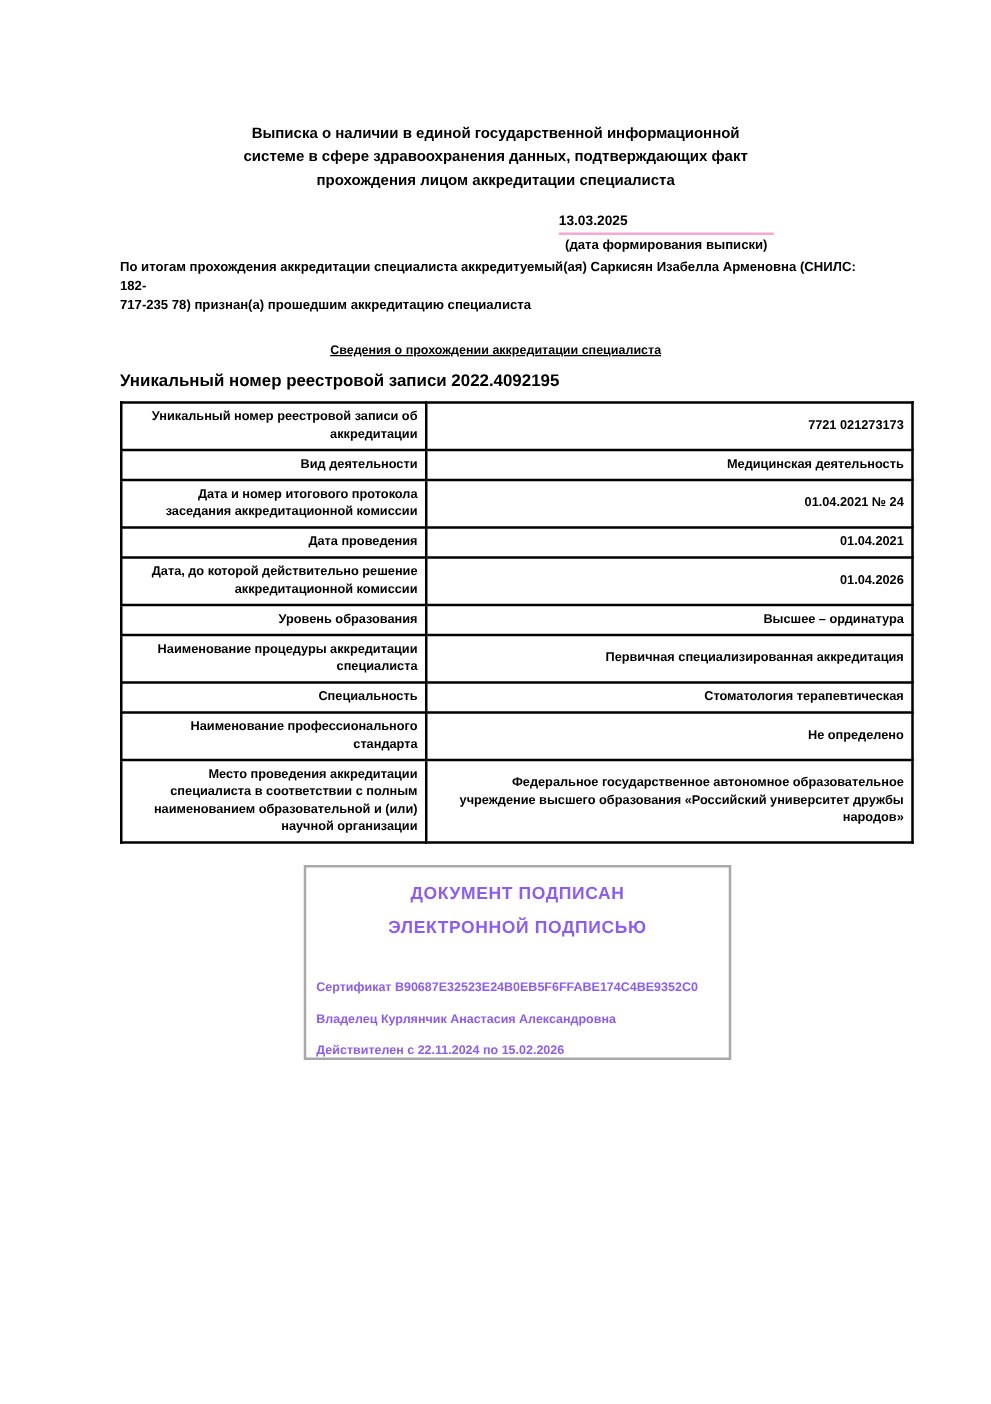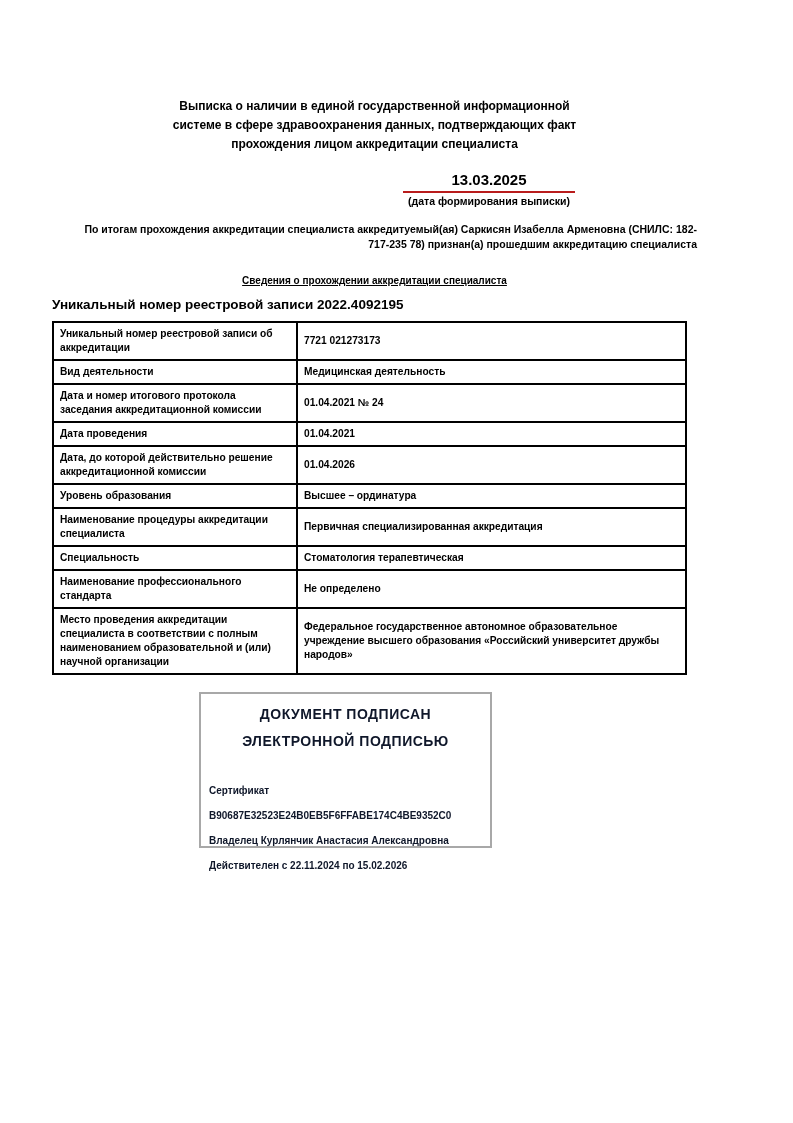--- a/index.html
+++ b/index.html
@@ -8,58 +8,58 @@
     position: relative;
     width: 793px;
     height: 1123px;
     margin: 0 auto;
     background: #ffffff;
     font-family: "Liberation Sans", sans-serif;
     font-weight: bold;
     color: #000000;
     overflow: hidden;
   }
-  .content { padding: 97px 96px 0 52px; border-radius: 31px; }
+  .content { padding: 97px 96px 0 96px; border-radius: 31px; }
 
   .doc-title { text-align: center; font-size: 12px; line-height: 19px; }
 
   .date-block { width: 172px; margin-left: 351px; margin-top: 17px; }
   .date-value {
-    font-size: 15px; text-align: center;
-    padding-bottom: 3px; border-bottom: 2px solid #b91c1c;
+    font-size: 11px; text-align: left;
+    padding-bottom: 3px; border-bottom: 2px solid #f9a8d4;
   }
   .date-caption { font-size: 10.5px; text-align: center; padding-top: 2px; }
 
-  .intro { margin-top: 15px; text-align: right; font-size: 10.5px; line-height: 15px; }
+  .intro { margin-top: 5px; text-align: left; font-size: 10.5px; line-height: 15px; }
 
   .section-heading {
     margin-top: 23px; text-align: center; font-size: 10px;
     text-decoration: underline;
   }
   .registry-heading { margin-top: 11px; text-align: left; font-size: 13.5px; }
 
   table.acc-table {
     margin-top: 9px; width: 601px;
-    border-collapse: collapse; table-layout: fixed;
+    border-collapse: collapse; table-layout: fixed; text-align: right;
   }
   table.acc-table td {
     border: 2px solid #000000;
     font-size: 10.2px; line-height: 14px;
     padding: 4px 6px;
     vertical-align: middle;
     word-wrap: break-word;
   }
   td.c1 { width: 244px; }
   td.c2 { width: 389px; }
 
   .sig-box {
     margin-top: 17px; margin-left: 147px;
-    width: 293px; height: 156px;
+    width: 342px; height: 156px;
     border: 2px solid #a8a8a8;
-    color: #0f172a;
+    color: #8b5cf6;
   }
   .sig-title { text-align: center; font-size: 14px; line-height: 27px; letter-spacing: 0.5px; margin-top: 7px; }
   .sig-details { margin-top: 23px; padding-left: 8px; font-size: 10px; line-height: 25px; }
 </style>
 </head>
 <body>
 
 <div class="page">
   <div class="content">
 

